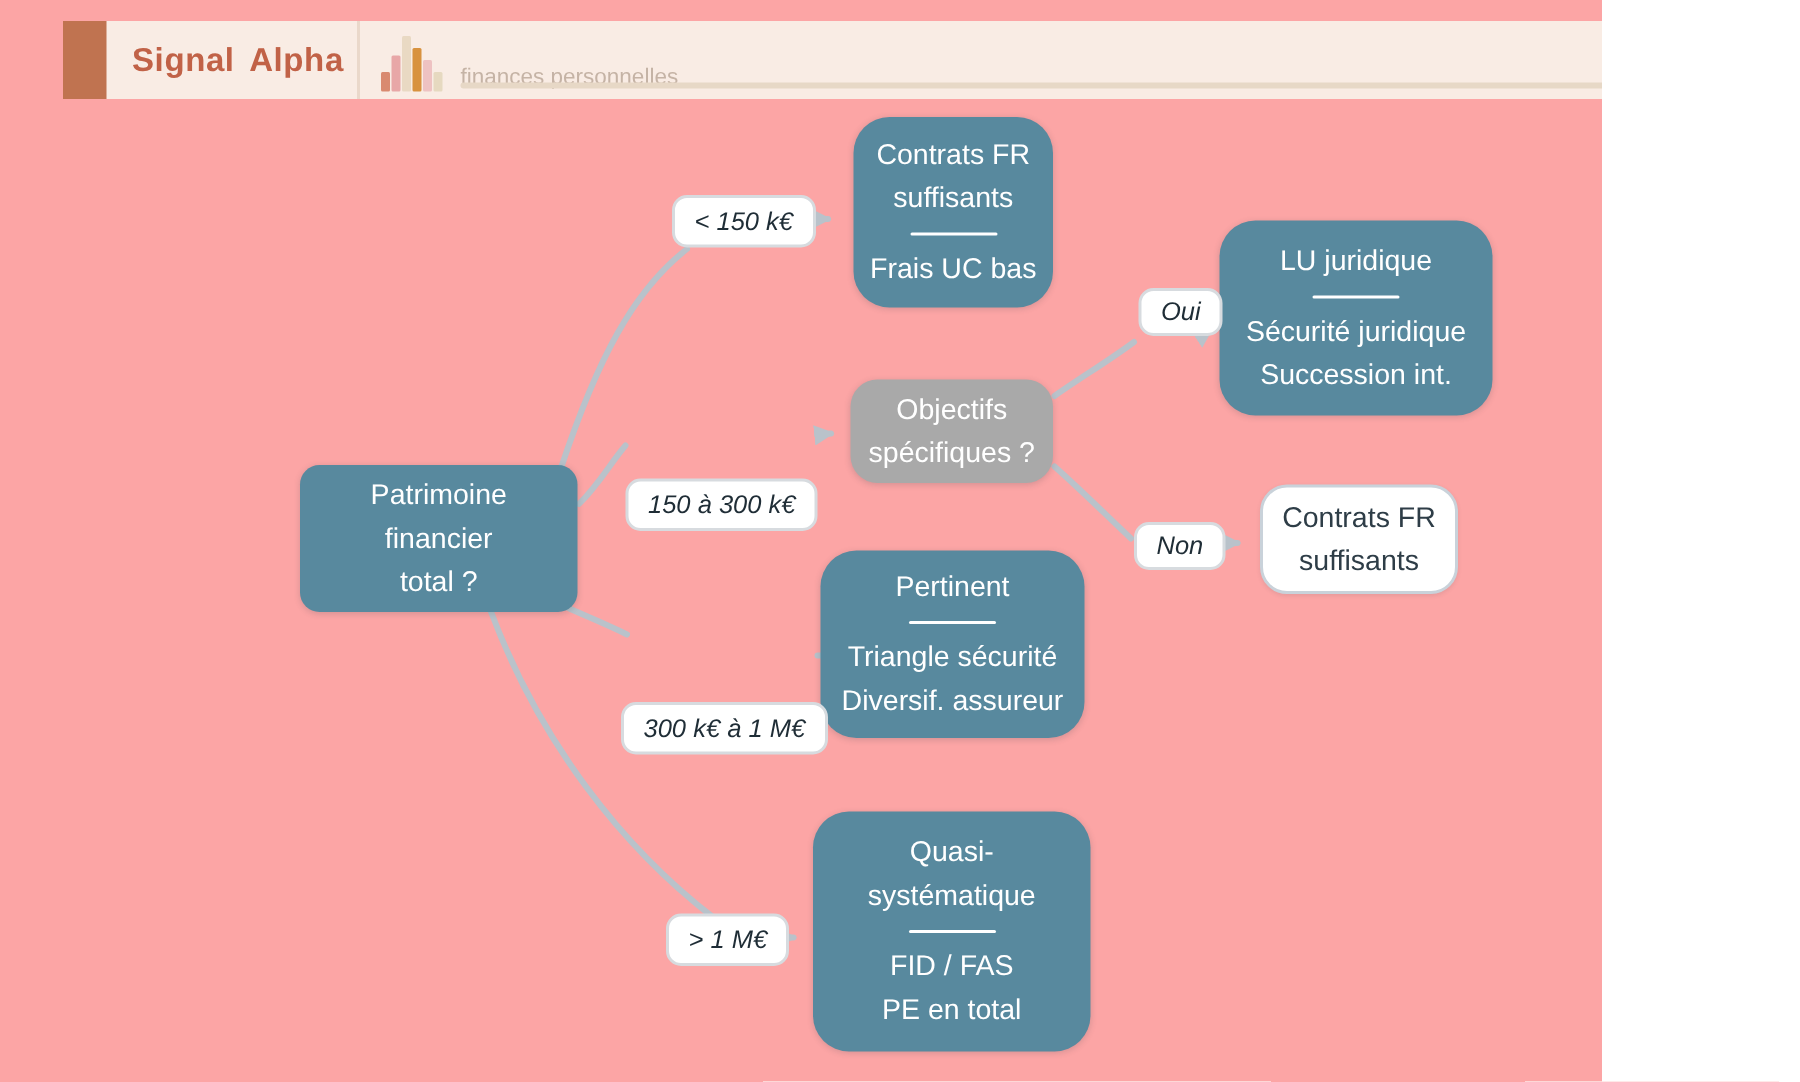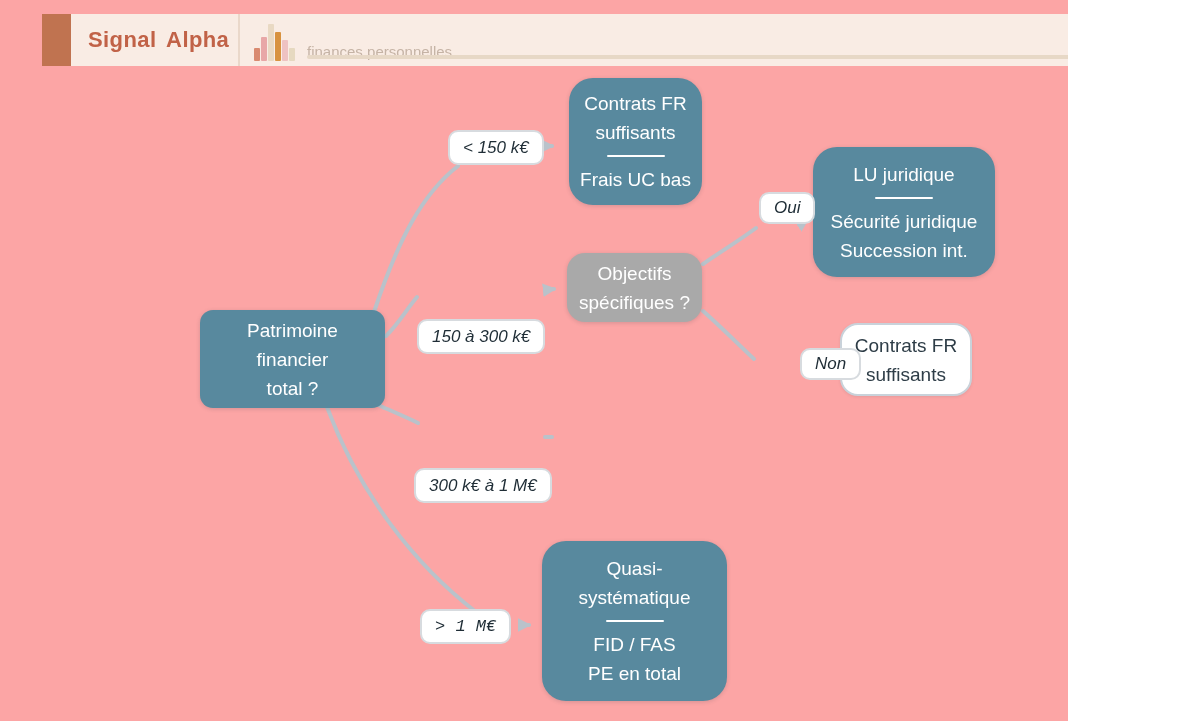--- a/index.html
+++ b/index.html
@@ -149,29 +149,35 @@
     <div class="node-divider"></div>
     <span>Sécurité juridique</span>
     <span>Succession int.</span>
   </div>
 
   <div class="node outline" style="left:840px;top:323px;width:128px;height:69px;">
     <span>Contrats FR</span>
     <span>suffisants</span>
   </div>
 
+  <div class="node" style="left:547px;top:367px;width:176px;height:125px;">
+    <span>Pertinent</span>
+    <div class="node-divider"></div>
+    <span>Triangle sécurité</span>
+    <span>Diversif. assureur</span>
+  </div>
 
   <div class="node" style="left:542px;top:541px;width:185px;height:160px;">
     <span>Quasi-</span>
     <span>systématique</span>
     <div class="node-divider"></div>
     <span>FID / FAS</span>
     <span>PE en total</span>
   </div>
 
   <div class="edge-label" style="left:448px;top:130px;height:27px;">&lt; 150 k€</div>
   <div class="edge-label" style="left:417px;top:275px;height:27px;margin-top:44px;">150 à 300 k€</div>
   <div class="edge-label" style="left:414px;top:420px;height:27px;margin-top:48px;">300 k€ à 1 M€</div>
-  <div class="edge-label" style="left:420px;top:609px;height:27px;font-family:Liberation Mono, monospace;">&gt; 1 M€</div>
+  <div class="edge-label" style="left:444px;top:609px;height:27px;">&gt; 1 M€</div>
   <div class="edge-label" style="left:759px;top:192px;height:24px;">Oui</div>
-  <div class="edge-label" style="left:800px;top:348px;height:24px;">Non</div>
+  <div class="edge-label" style="left:756px;top:348px;height:24px;">Non</div>
 
 </div>
 
 </body></html>

